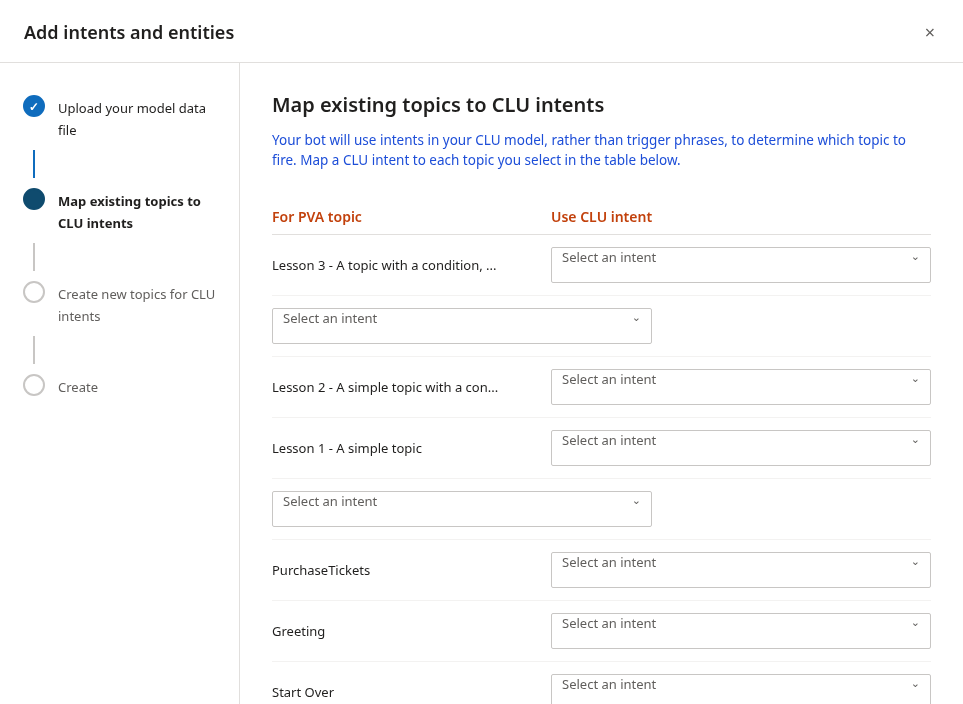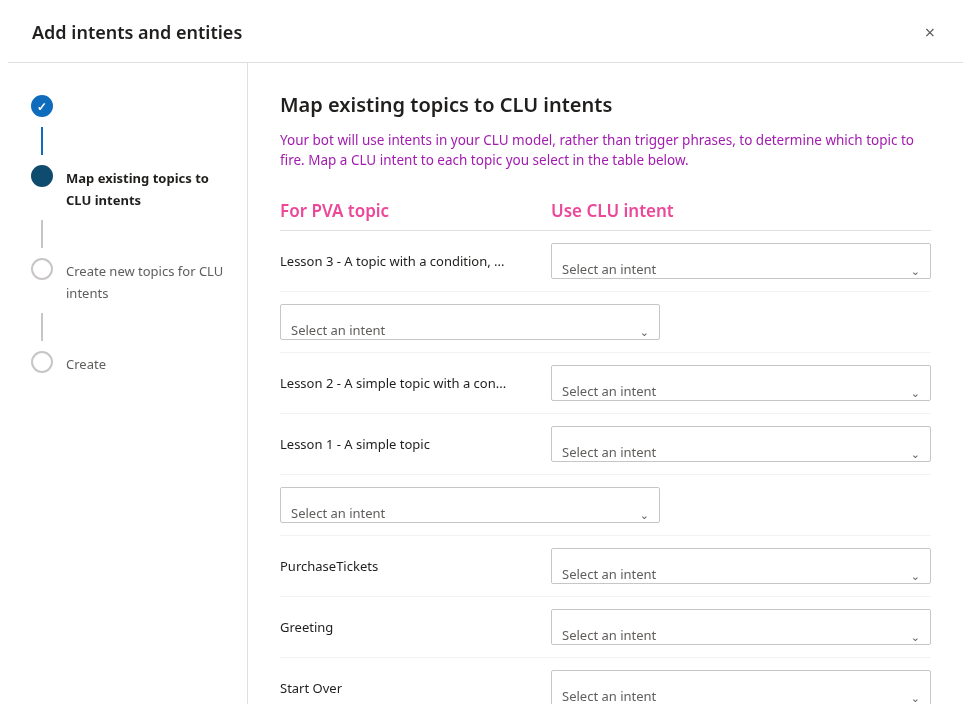--- a/index.html
+++ b/index.html
@@ -18,21 +18,20 @@
     }
 
     .dialog {
       width: 963px;
       height: 704px;
       background: #ffffff;
       box-shadow: 0 4px 24px rgba(0,0,0,0.18);
       display: flex;
       flex-direction: column;
       overflow: hidden;
-      padding-left: 8px;
     }
 
     .dialog-header {
       display: flex;
       align-items: center;
       justify-content: space-between;
       padding: 16px 24px 14px 24px;
       border-bottom: 1px solid #e1dfdd;
     }
 
@@ -172,23 +171,23 @@
 
     .main-title {
       font-size: 20px;
       font-weight: 600;
       color: #201f1e;
       margin-bottom: 12px;
     }
 
     .main-description {
       font-size: 13.5px;
-      color: #a21caf;
+      color: #1d4ed8;
       line-height: 1.5;
-      margin-bottom: 20px;
+      margin-bottom: 28px;
       max-width: 660px;
     }
 
     .table-header {
       display: flex;
       padding: 8px 0 8px 0;
       border-bottom: 1px solid #e1dfdd;
       margin-bottom: 0;
     }
 
@@ -197,23 +196,23 @@
       min-width: 0;
       padding-right: 24px;
     }
 
     .col-clu {
       width: 380px;
       min-width: 380px;
     }
 
     .col-header {
-      font-size: 17px;
+      font-size: 14px;
       font-weight: 600;
-      color: #ec4899;
+      color: #c2410c;
     }
 
     .table-row {
       display: flex;
       align-items: center;
       padding: 12px 0;
       border-bottom: 1px solid #f3f2f1;
     }
 
     .topic-name {
@@ -233,21 +232,21 @@
       position: relative;
     }
 
     .select-control {
       width: 100%;
       height: 36px;
       border: 1px solid #c8c6c4;
       border-radius: 2px;
       background: #ffffff;
       display: flex;
-      align-items: flex-end;
+      align-items: flex-start;
       justify-content: space-between;
       padding: 0 10px;
       cursor: pointer;
       font-size: 13px;
       color: #605e5c;
     }
 
     .chevron-icon {
       font-size: 11px;
       color: #605e5c;
@@ -268,20 +267,23 @@
   <div class="dialog-body">
 
     <div class="sidebar">
 
       <div class="step-item">
         <div class="step-indicator-col">
           <div class="step-circle completed">
             <span class="check-icon">✓</span>
           </div>
         </div>
+        <div class="step-text">
+          <span class="step-label">Upload your model data file</span>
+        </div>
       </div>
 
       <div class="connector-row">
         <div class="connector-spacer">
           <div class="step-connector"></div>
         </div>
       </div>
 
       <div class="step-item">
         <div class="step-indicator-col">

